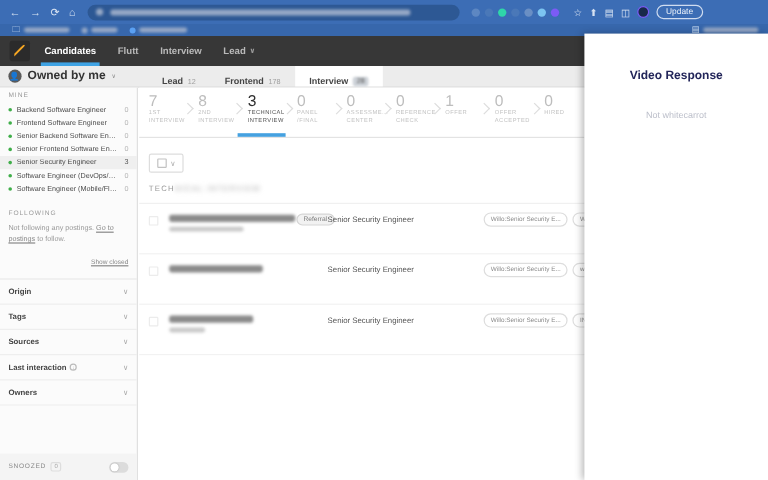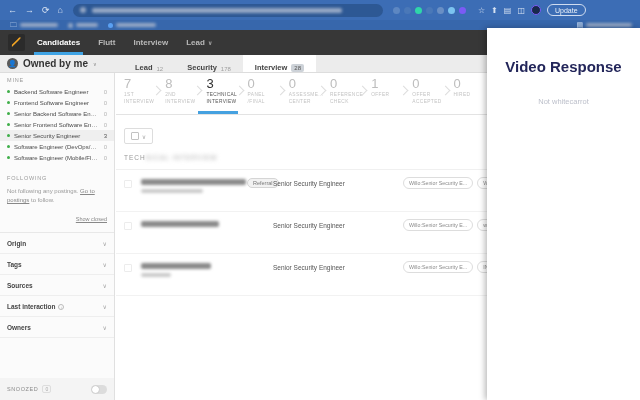--- a/index.html
+++ b/index.html
@@ -98,21 +98,21 @@
   .row .title { position:absolute; left:157px; top:10px; font-size:6.5px; color:#555; }
   .row .tags { position:absolute; left:287px; top:7px; display:flex; gap:4px; }
   .tagpill { font-size:5.3px; color:#8a8a8a; border:1px solid #ddd; border-radius:8px; padding:2px 5px; white-space:nowrap; background:#fff; }
 
   
   .popup { position:absolute; left:487px; top:28px; width:153px; height:372px; background:#fff; box-shadow:-2px 0 6px rgba(0,0,0,.28); z-index:50; }
   .popup-head { height:24px; display:flex; align-items:center; padding:0 8px; border-bottom:1px solid #f0f0f0; }
   .brand { display:flex; align-items:center; gap:3px; }
   .brand-text { font-size:8px; font-weight:bold; color:#23265a; }
   .popup-close { margin-left:auto; font-size:11px; color:#333; line-height:1; }
-  .popup-title { margin-top:30px; text-align:center; font-size:15px; font-weight:bold; color:#23265a; }
+  .popup-title { margin-top:30px; text-align:center; font-size:10px; font-weight:bold; color:#23265a; }
   .popup-msg { margin-top:22px; text-align:center; font-size:7.5px; color:#bcbfca; }
 </style>
 </head>
 <body>
 
 <div class="chrome-toolbar">
   <span class="nav-glyph">←</span>
   <span class="nav-glyph">→</span>
   <span class="nav-glyph">⟳</span>
   <span class="nav-glyph">⌂</span>
@@ -188,21 +188,21 @@
     <span class="owner-ic">👤</span>
     <span class="owner-label">Owned by me</span>
     <span style="font-size:5px;color:#888;">∨</span>
   </div>
   <div class="tabs">
     <span class="tab">
       <span>Lead</span>
         <span class="cnt">12</span>
     </span>
     <span class="tab">
-      <span>Security</span>
+      <span>Frontend</span>
         <span class="cnt">178</span>
     </span>
     <span class="tab active">
       <span>Interview</span>
         <span class="cnt">28</span>
     </span>
   </div>
 </div>
 
 <div class="sidebar">

